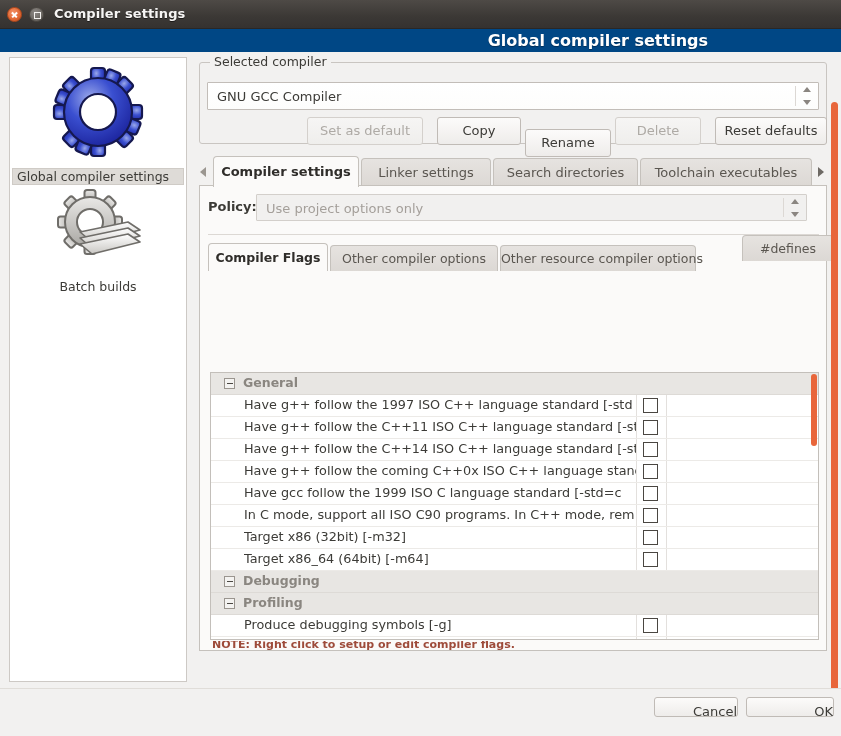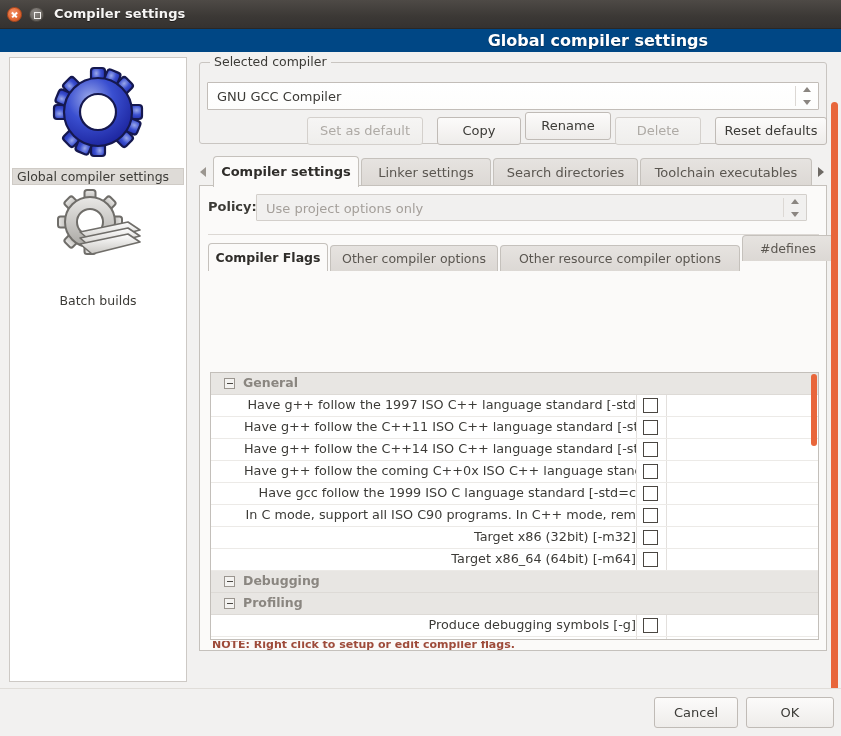--- a/index.html
+++ b/index.html
@@ -81,21 +81,21 @@
     border: 1px solid #cdc9c5;
     box-sizing: border-box;
   }
   .side-item {
     position: absolute; left: 0; width: 100%;
     text-align: center;
   }
   .side-item .ico { display: block; margin: 0 auto; }
   .side-label {
     display: inline-block;
-    margin-top: 19px;
+    margin-top: 5px;
     font-size: 12.5px;
     color: #3c3b37;
     padding: 1px 3px;
     white-space: nowrap;
   }
   .side-item.selected .side-label {
     background: #dedbd7;
     border: 1px solid #cfcbc6;
     padding: 0px 2px;
     display: block;
@@ -256,21 +256,21 @@
 
   
   .listwrap {
     position: absolute; left: 10px; top: 186px; width: 609px; height: 268px;
     border: 1px solid #c3bfba;
     background: #ffffff;
     box-sizing: border-box;
     overflow: hidden;
   }
   .list-inner {
-    position: absolute; left: 0; top: 0; width: 609px; text-align: right;
+    position: absolute; left: 0; top: 0; width: 609px;
   }
   .row {
     position: relative;
     height: 22px;
     box-sizing: border-box;
   }
   .row.group {
     background: #e8e6e3;
     border-bottom: 1px solid #dddad6;
   }
@@ -342,21 +342,21 @@
     background: #e8663b;
     border-radius: 3.5px;
   }
 
   
   .footer {
     position: absolute; left: 0; top: 688px; width: 841px; height: 48px;
     background: #f2f1f0;
     border-top: 1px solid #e0ddd9;
   }
-  .footer .btn { height: 31px; line-height: 27px; }
+  .footer .btn { height: 20px; line-height: 27px; text-align: right; }
 </style>
 </head>
 <body>
 
 <div id="app">
 
   <div class="titlebar">
     <div class="wbtn wbtn-close"></div>
     <div class="wbtn wbtn-max"></div>
     <div class="title-text">Compiler settings</div>
@@ -455,21 +455,21 @@
         <span class="val">GNU GCC Compiler</span>
         <span class="spin-sep"></span>
         <span class="spin">
           <span class="up"></span>
             <span class="dn"></span>
         </span>
       </div>
 
       <button class="btn disabled" style="left:112px; top:65px; width:116px;">Set as default</button>
       <button class="btn" style="left:242px; top:65px; width:84px;">Copy</button>
-      <button class="btn" style="left:330px; top:60px; width:86px;">Rename</button>
+      <button class="btn" style="left:330px; top:77px; width:86px;">Rename</button>
       <button class="btn disabled" style="left:420px; top:65px; width:86px;">Delete</button>
       <button class="btn" style="left:520px; top:65px; width:112px;">Reset defaults</button>
 
       <div class="tabstrip">
         <span class="tab-arrow left" style="left:0px;">
             <span class="tri"></span>
           </span>
         <div class="tab active" style="left:14px; width:146px;">Compiler settings</div>
         <div class="tab" style="left:162px; width:130px;">Linker settings</div>
         <div class="tab" style="left:294px; width:145px;text-align:center;">Search directories</div>
@@ -488,21 +488,21 @@
           <span class="spin">
             <span class="up"></span>
               <span class="dn"></span>
           </span>
         </div>
 
         <div class="hrule" style="top:48px;"></div>
 
         <div class="subtab" style="left:130px; top:59px; width:168px;">Other compiler options</div>
         <div class="subtab active" style="left:8px; top:57px; width:120px;">Compiler Flags</div>
-        <div class="subtab" style="left:300px; top:59px; width:240px;">Other resource compiler options</div>
+        <div class="subtab" style="left:300px; top:59px; width:196px;">Other resource compiler options</div>
         <div class="subtab" style="left:542px; top:49px; width:92px;">#defines</div>
 
         <div class="listwrap">
           <div class="list-inner" id="list-inner">
               <div class="row group">
                 <span class="expander"></span>
                 <span class="gtext">General</span>
               </div>
               <div class="row item">
                 <span class="celltext">Have g++ follow the 1997 ISO C++ language standard  [-std</span>

